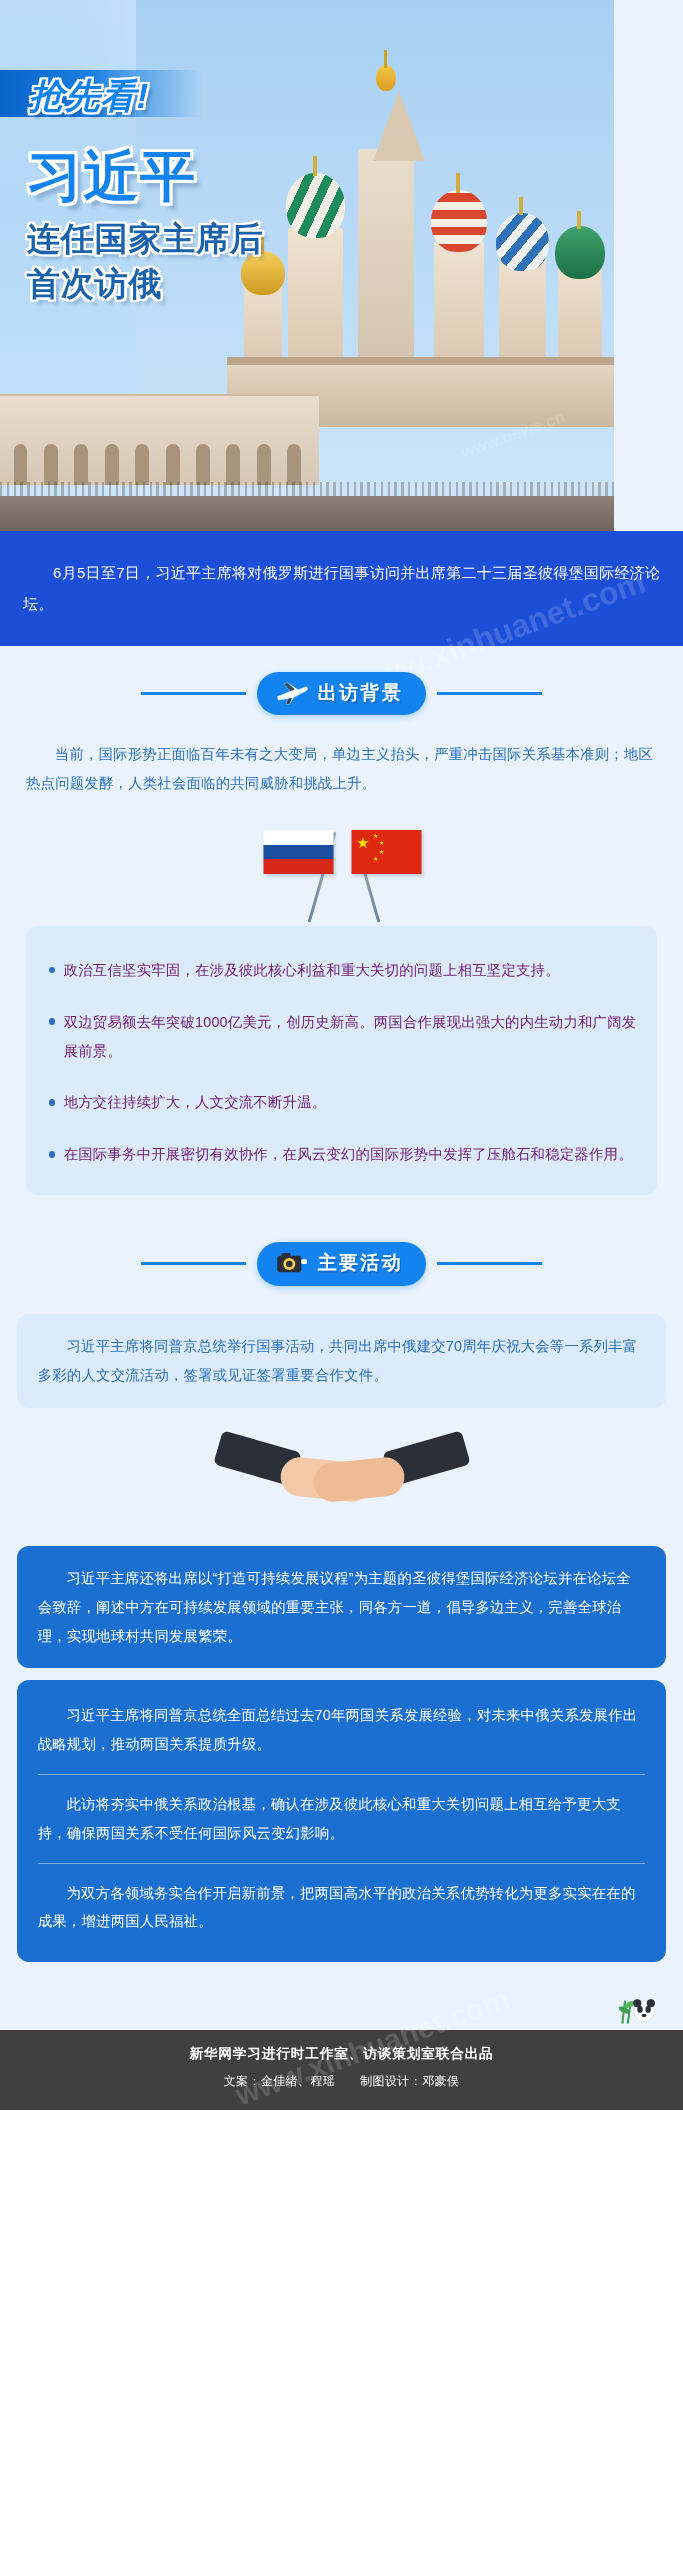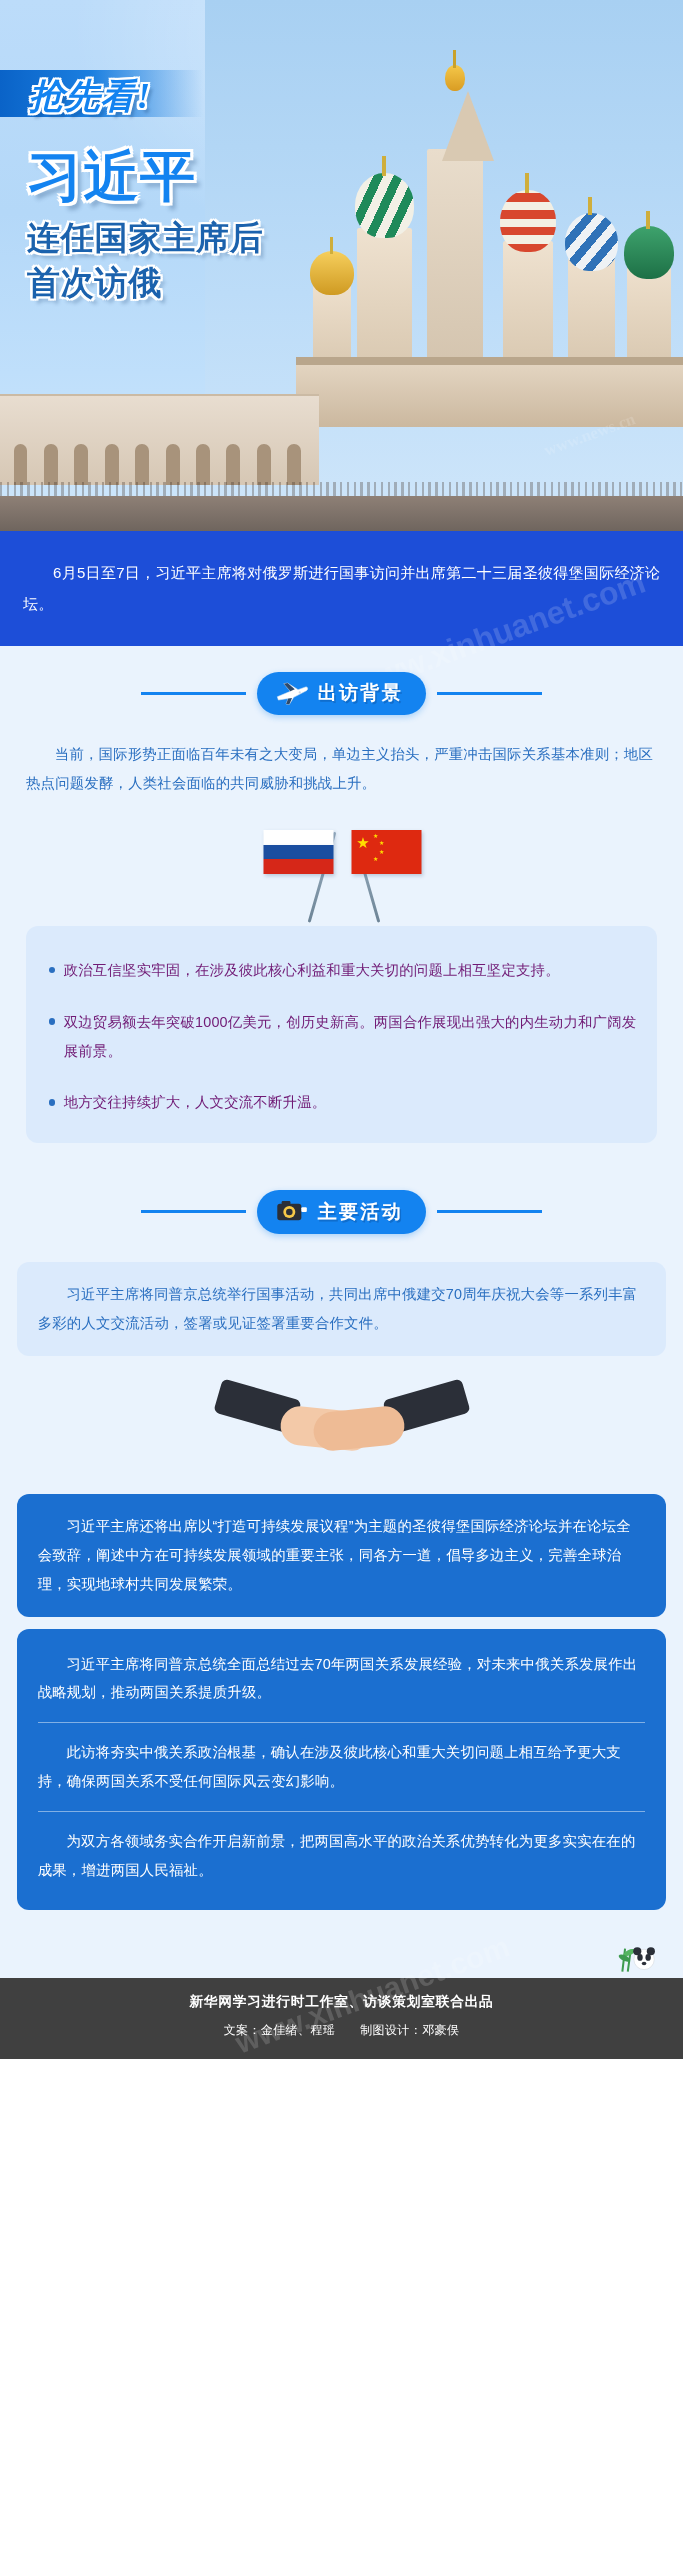--- a/index.html
+++ b/index.html
@@ -8,26 +8,25 @@
     width:683px;
     font-family:"Liberation Sans","DejaVu Sans",sans-serif;
     color:#1a5fb4;
     -webkit-font-smoothing:antialiased;
   }
   .page { width:683px; position:relative; overflow:hidden; background:#eaf3fd; }
 
   
   .hero {
     position:relative;
-    width:683px;
+    width:614px;
     height:531px;
     background:
       linear-gradient(180deg,#bcdcfa 0%, #b4d8f8 40%, #bfdffb 70%, #cfe7fb 100%);
     overflow:hidden;
-    font-family:Liberation Serif, serif;
   }
   
   .hero-sky-glow {
     position:absolute; left:0; top:0; width:683px; height:319px;
     background:radial-gradient(ellipse at 70% 10%, rgba(255,255,255,.55) 0%, rgba(255,255,255,0) 60%);
     pointer-events:none;
   }
 
   
   .cathedral {
@@ -121,21 +120,21 @@
   .intro p + p { margin-top:1.5px; }
 
   
   .sec-head {
     display:flex; align-items:center; justify-content:center;
     gap:0; padding:26px 0 16.7px 0;
     position:relative;
   }
   .sec-rule { height:3px; background:#1383f0; width:105px; }
   .sec-pill {
-    display:flex; align-items:center; gap:9px;
+    display:flex; align-items:flex-start; gap:9px;
     background:#1383f0; color:#fff;
     border-radius:26px; padding:8.4px 23px 8.4px 16.7px;
     margin:0 10.6px; box-shadow:0 2.3px 6px rgba(19,131,240,.30);
   }
   .sec-pill .label {
     font-size:19px; font-weight:bold; letter-spacing:2.3px;
     text-shadow:1.5px 1.5px 0 rgba(10,70,140,.35);
   }
   .badge-ico { width:35px; height:27px; flex:none; }
 
@@ -346,20 +345,21 @@
       </div>
     </div>
   </div>
 
   <div class="card">
     <div class="card-body">
       <ul class="bullets">
         <li>政治互信坚实牢固，在涉及彼此核心利益和重大关切的问题上相互坚定支持。</li>
         <li>双边贸易额去年突破1000亿美元，创历史新高。两国合作展现出强大的内生动力和广阔发展前景。</li>
         <li>地方交往持续扩大，人文交流不断升温。</li>
+        <li>在国际事务中开展密切有效协作，在风云变幻的国际形势中发挥了压舱石和稳定器作用。</li>
       </ul>
     </div>
   </div>
 
   <div class="sec-head" style="padding-top:33px;">
     <div class="sec-rule"></div>
     <div class="sec-pill">
       <span class="badge-ico">
         <svg viewBox="0 0 64 48" width="35" height="27">
           <rect x="6" y="10" width="44" height="30" rx="5" fill="#2b2f38"></rect>

